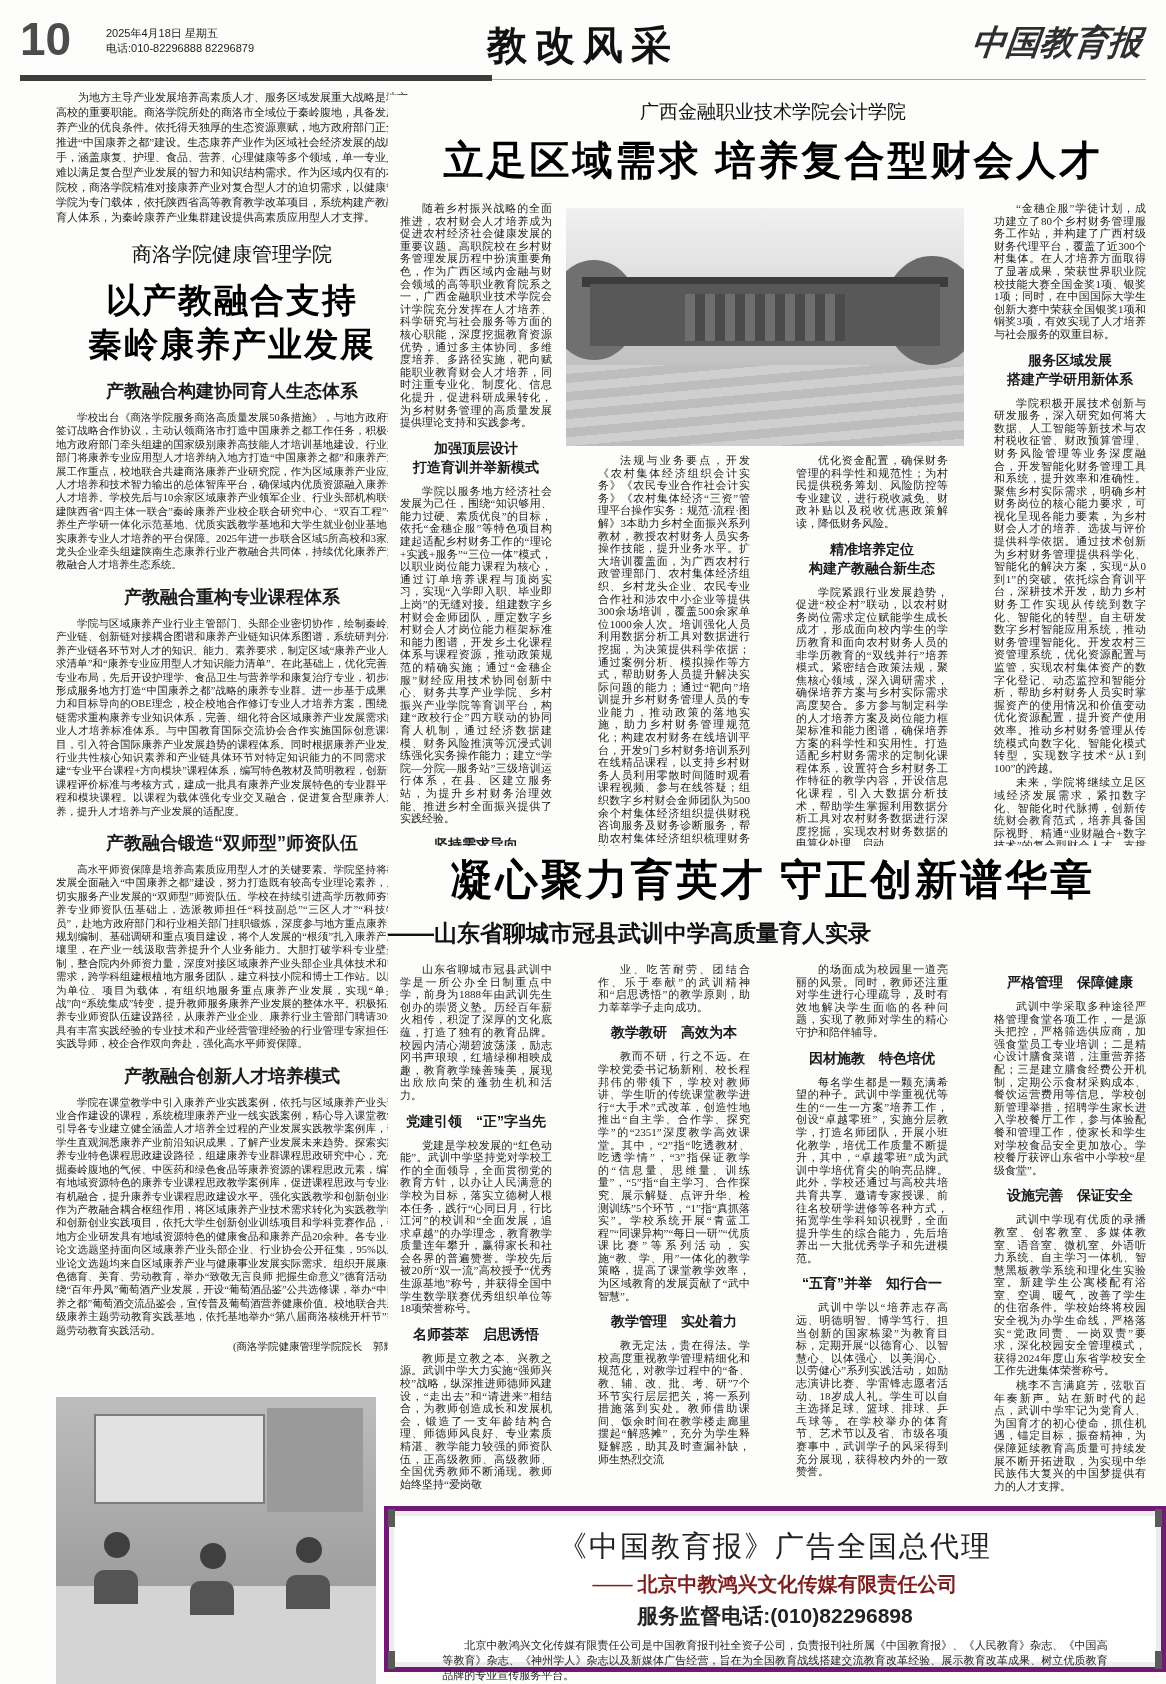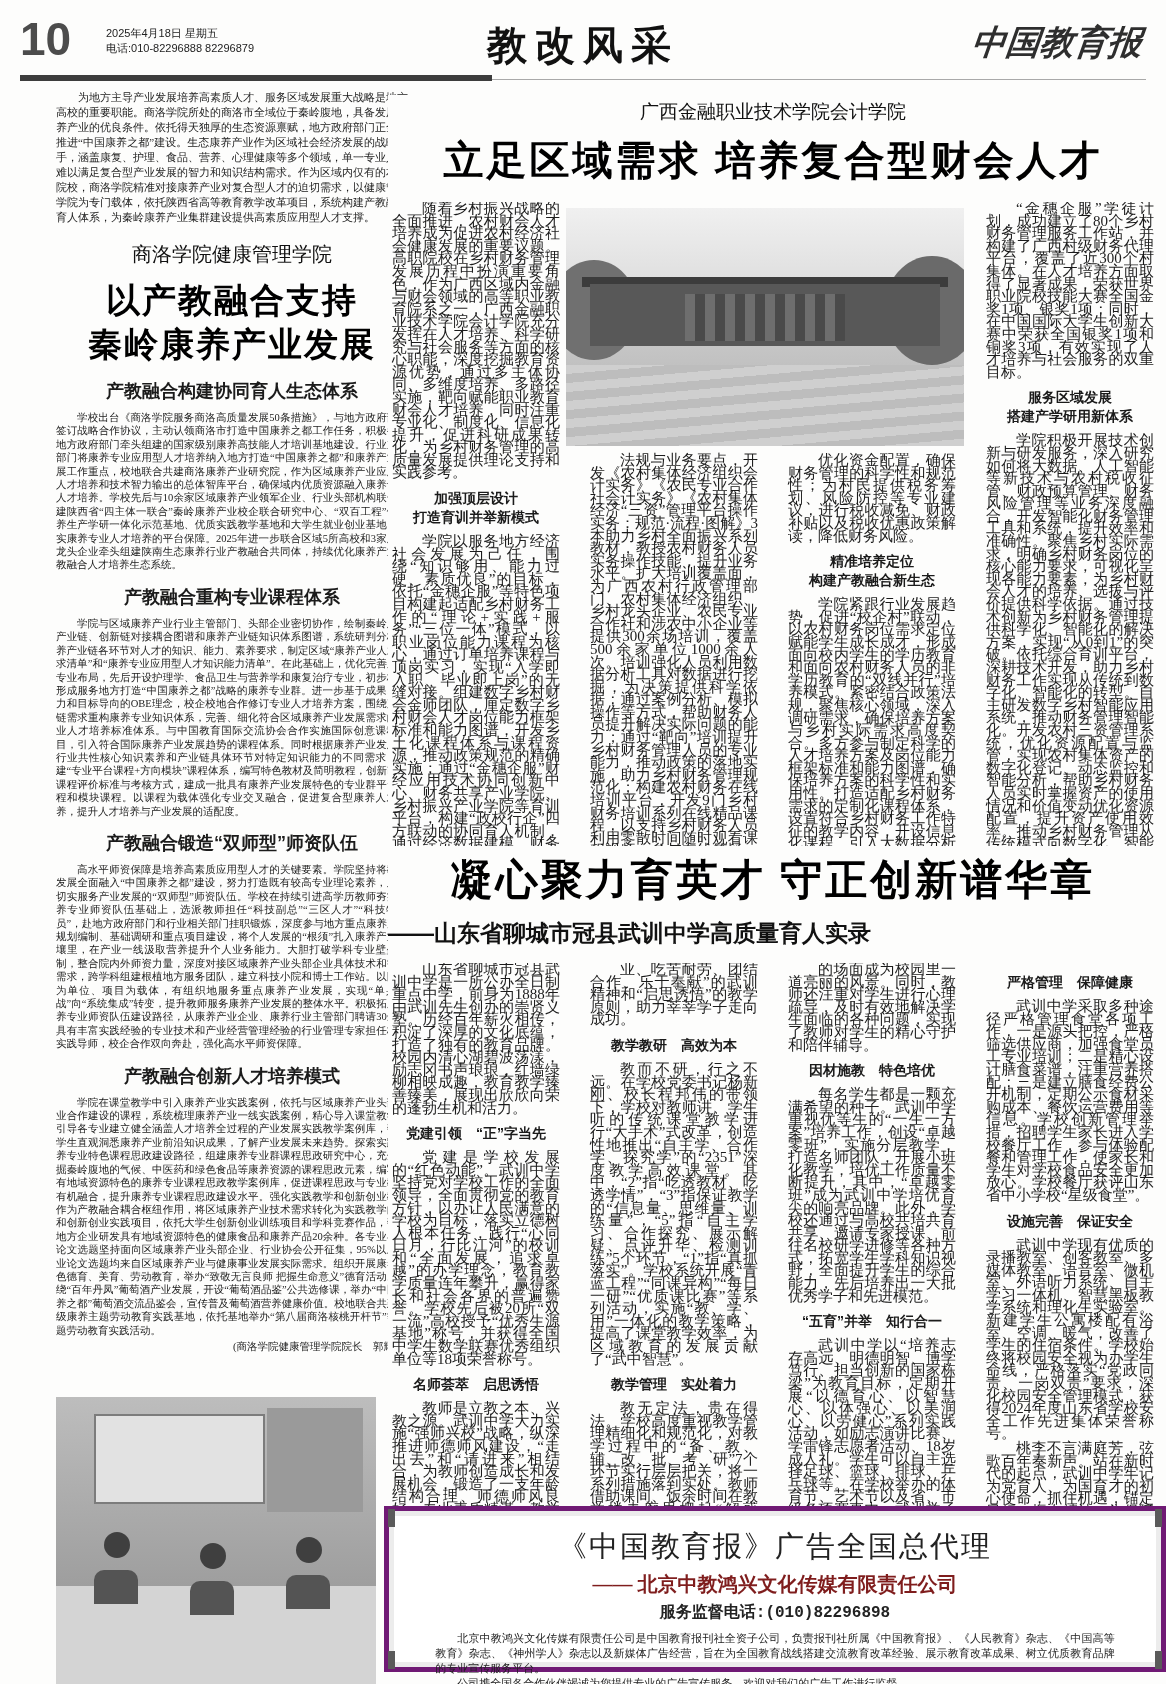--- a/index.html
+++ b/index.html
@@ -40,21 +40,21 @@
     font-family:"Liberation Sans","DejaVu Sans",sans-serif;}
   .art-headline{text-align:center;font-size:40px;font-weight:bold;letter-spacing:3px;color:#000;margin:0 0 14px;
     font-family:"Liberation Sans","DejaVu Sans",sans-serif;}
   .school-article .art-headline{font-size:42px;margin-top:6px;}
   .art-subtitle{text-align:left;font-size:23px;color:#111;margin:-4px 0 14px;
     font-family:"Liberation Sans","DejaVu Sans",sans-serif;font-weight:bold;}
   .cols{position:relative;display:flex;gap:22px;align-items:flex-start;}
   .col{width:176px;flex:none;overflow:hidden;}
   .finance-cols{height:622px;}
   .school-cols{height:540px;}
-  .col .para{font-size:15px;line-height:12.6px;text-align:justify;text-indent:2em;margin:0 4px 2px;}
+  .col .para{font-size:11px;line-height:12.6px;text-align:justify;text-indent:2em;margin:0 12px 2px;}
   .col .subhead{font-size:14px;font-weight:bold;text-align:center;margin:10px 0 8px;line-height:19px;
     font-family:"Liberation Sans","DejaVu Sans",sans-serif;white-space:pre-line;}
   .col .byline{font-size:10.3px;text-align:right;margin-top:20px;}
   .spacer-photo{height:252px;}
 
   
   .campus-photo{position:absolute;left:178px;top:6px;width:398px;height:238px;overflow:hidden;
     background:linear-gradient(#ececec 0%,#dcdcdc 35%,#c4c4c4 60%,#b0b0b0 100%);}
   .campus-sky{position:absolute;left:0;top:0;right:0;height:40%;background:linear-gradient(#f0f0f0,#dadada);}
   .campus-bldg{position:absolute;left:6%;right:6%;top:32%;height:26%;background:#585858;}
@@ -77,24 +77,24 @@
 
   
   .ad-box{position:absolute;left:384px;top:1506px;width:772px;height:156px;background:#fff;
     border:5px solid #701a75;box-shadow:inset 0 0 0 5px #ececec;text-align:center;}
   .corner-mark{position:absolute;width:7px;height:18px;background:#5a5a5a;}
   .cm-tl{left:-1px;top:-2px;} .cm-tr{right:-1px;top:-2px;}
   .cm-bl{left:-1px;bottom:-2px;} .cm-br{right:-1px;bottom:-2px;}
   .ad-title{font-size:29px;font-weight:500;letter-spacing:2px;color:#222;margin:16px 0 4px;
     font-family:"Liberation Sans","DejaVu Sans",sans-serif;}
   .ad-subtitle{font-size:20px;font-weight:bold;color:#7f1d1d;margin:0 0 4px;}
-  .ad-phone{font-size:16px;font-weight:bold;color:#222;margin:0 0 8px;
-    font-family:Liberation Mono, monospace;}
+  .ad-phone{font-size:21px;font-weight:bold;color:#222;margin:0 0 8px;
+    font-family:Liberation Sans, sans-serif;}
   .ad-body{width:88%;margin:0 auto;text-align:justify;font-size:11px;line-height:15px;color:#222;}
-  .ad-body p{margin:0;text-indent:2em;}
+  .ad-body p{margin:7px;text-indent:2em;}
 </style>
 </head>
 <body>
 
 <div class="pageno">10</div>
 <div class="dateblock">
   <div>2025年4月18日 星期五</div>
   <div>电话:010-82296888  82296879</div>
 </div>
 <div class="section-title">教改风采</div>

